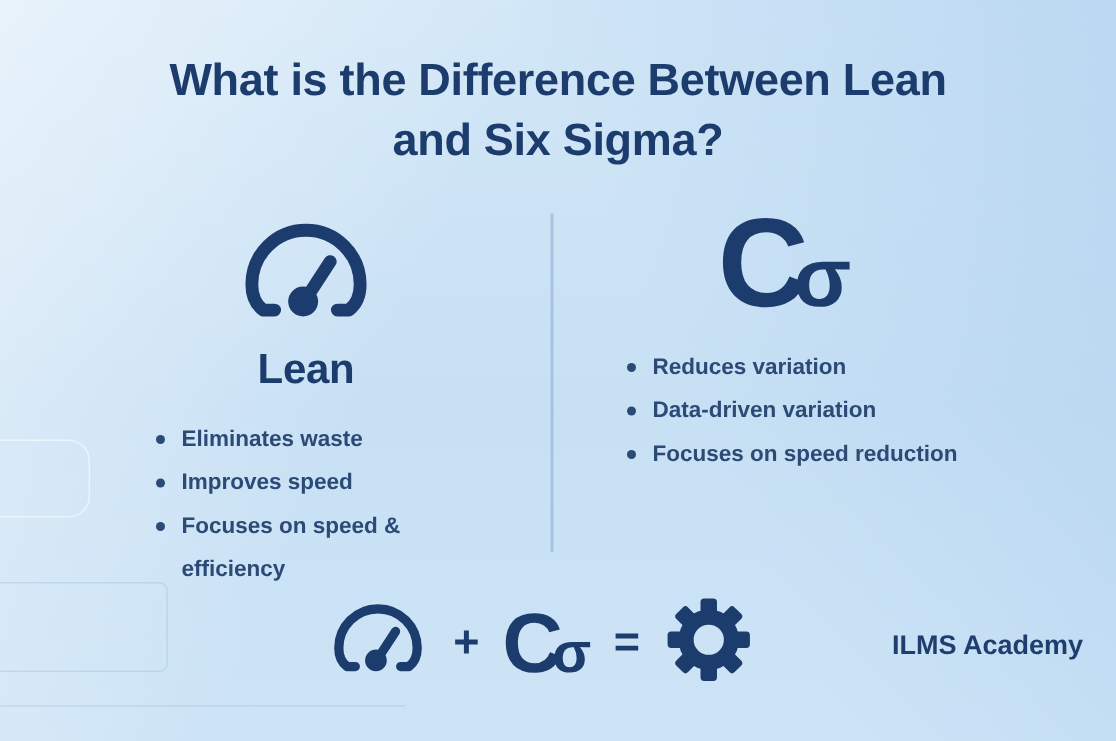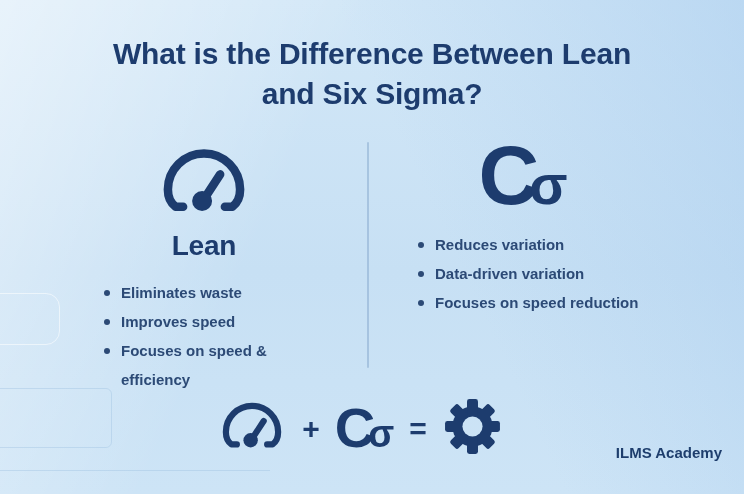--- a/index.html
+++ b/index.html
@@ -68,22 +68,22 @@
   .csigma.small .sigma-glyph { font-size: 38px; margin-left: -7px; }
 
   .formula {
     position: absolute; top: 396px; left: 0; right: 0;
     display: flex; justify-content: center; align-items: center; gap: 13px;
     transform: translateX(-12px);
   }
   .formula .op { font-size: 30px; font-weight: 700; color: #1d3c6e; padding: 0 2px; }
 
   .brand {
-    position: absolute; top: 444px; right: 22px;
-    font-size: 15px; font-weight: 700; color: #1e3e6d;
+    position: absolute; top: 420px; right: 22px;
+    font-size: 18px; font-weight: 700; color: #1e3e6d;
   }
 </style>
 </head>
 <body>
 
 <div class="canvas">
 
   <div class="deco s1"></div>
   <div class="deco s2"></div>
   <div class="deco hline"></div>

